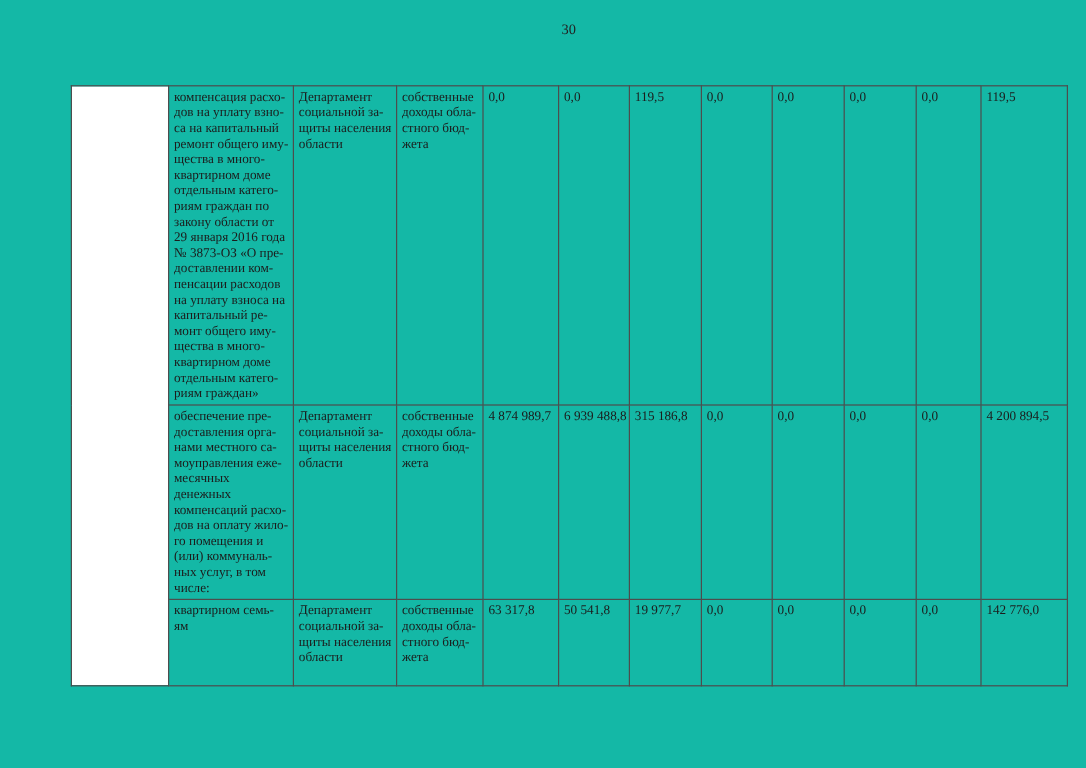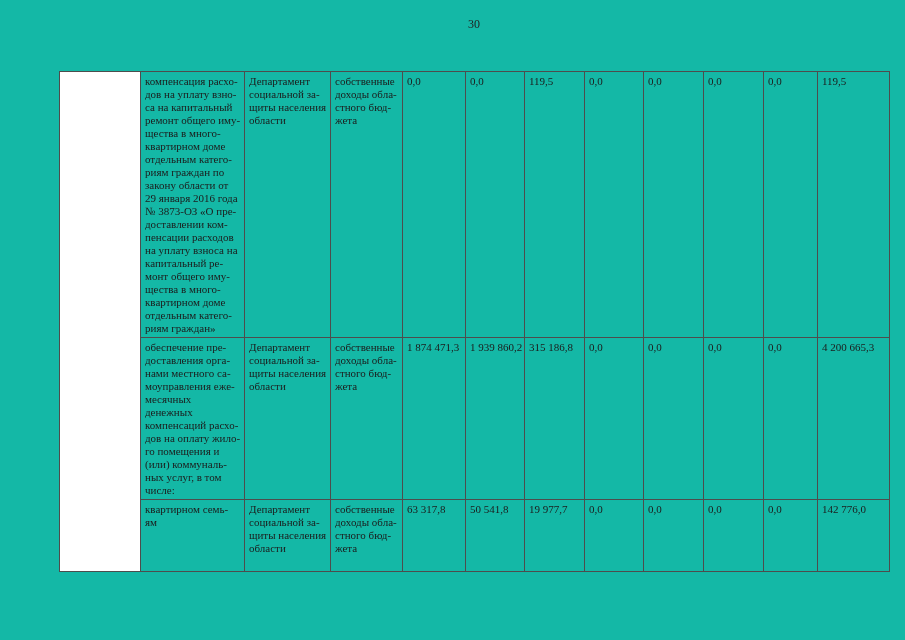--- a/index.html
+++ b/index.html
@@ -129,28 +129,28 @@
 ных услуг, в том
 числе:</td>
         <td class="c-text">Департамент
 социальной за-
 щиты населения
 области</td>
         <td class="c-text">собственные
 доходы обла-
 стного бюд-
 жета</td>
-        <td class="c-num">1 874 471,3</td>
-        <td class="c-num">1 939 860,2</td>
+        <td class="c-num">4 874 989,7</td>
+        <td class="c-num">6 939 488,8</td>
         <td class="c-num">315 186,8</td>
         <td class="c-num">0,0</td>
         <td class="c-num">0,0</td>
         <td class="c-num">0,0</td>
         <td class="c-num">0,0</td>
-        <td class="c-num">4 200 665,3</td>
+        <td class="c-num">4 200 894,5</td>
       </tr>
       <tr style="height:72px;">
         <td class="c-text">квартирном семь-
 ям</td>
         <td class="c-text">Департамент
 социальной за-
 щиты населения
 области</td>
         <td class="c-text">собственные
 доходы обла-

